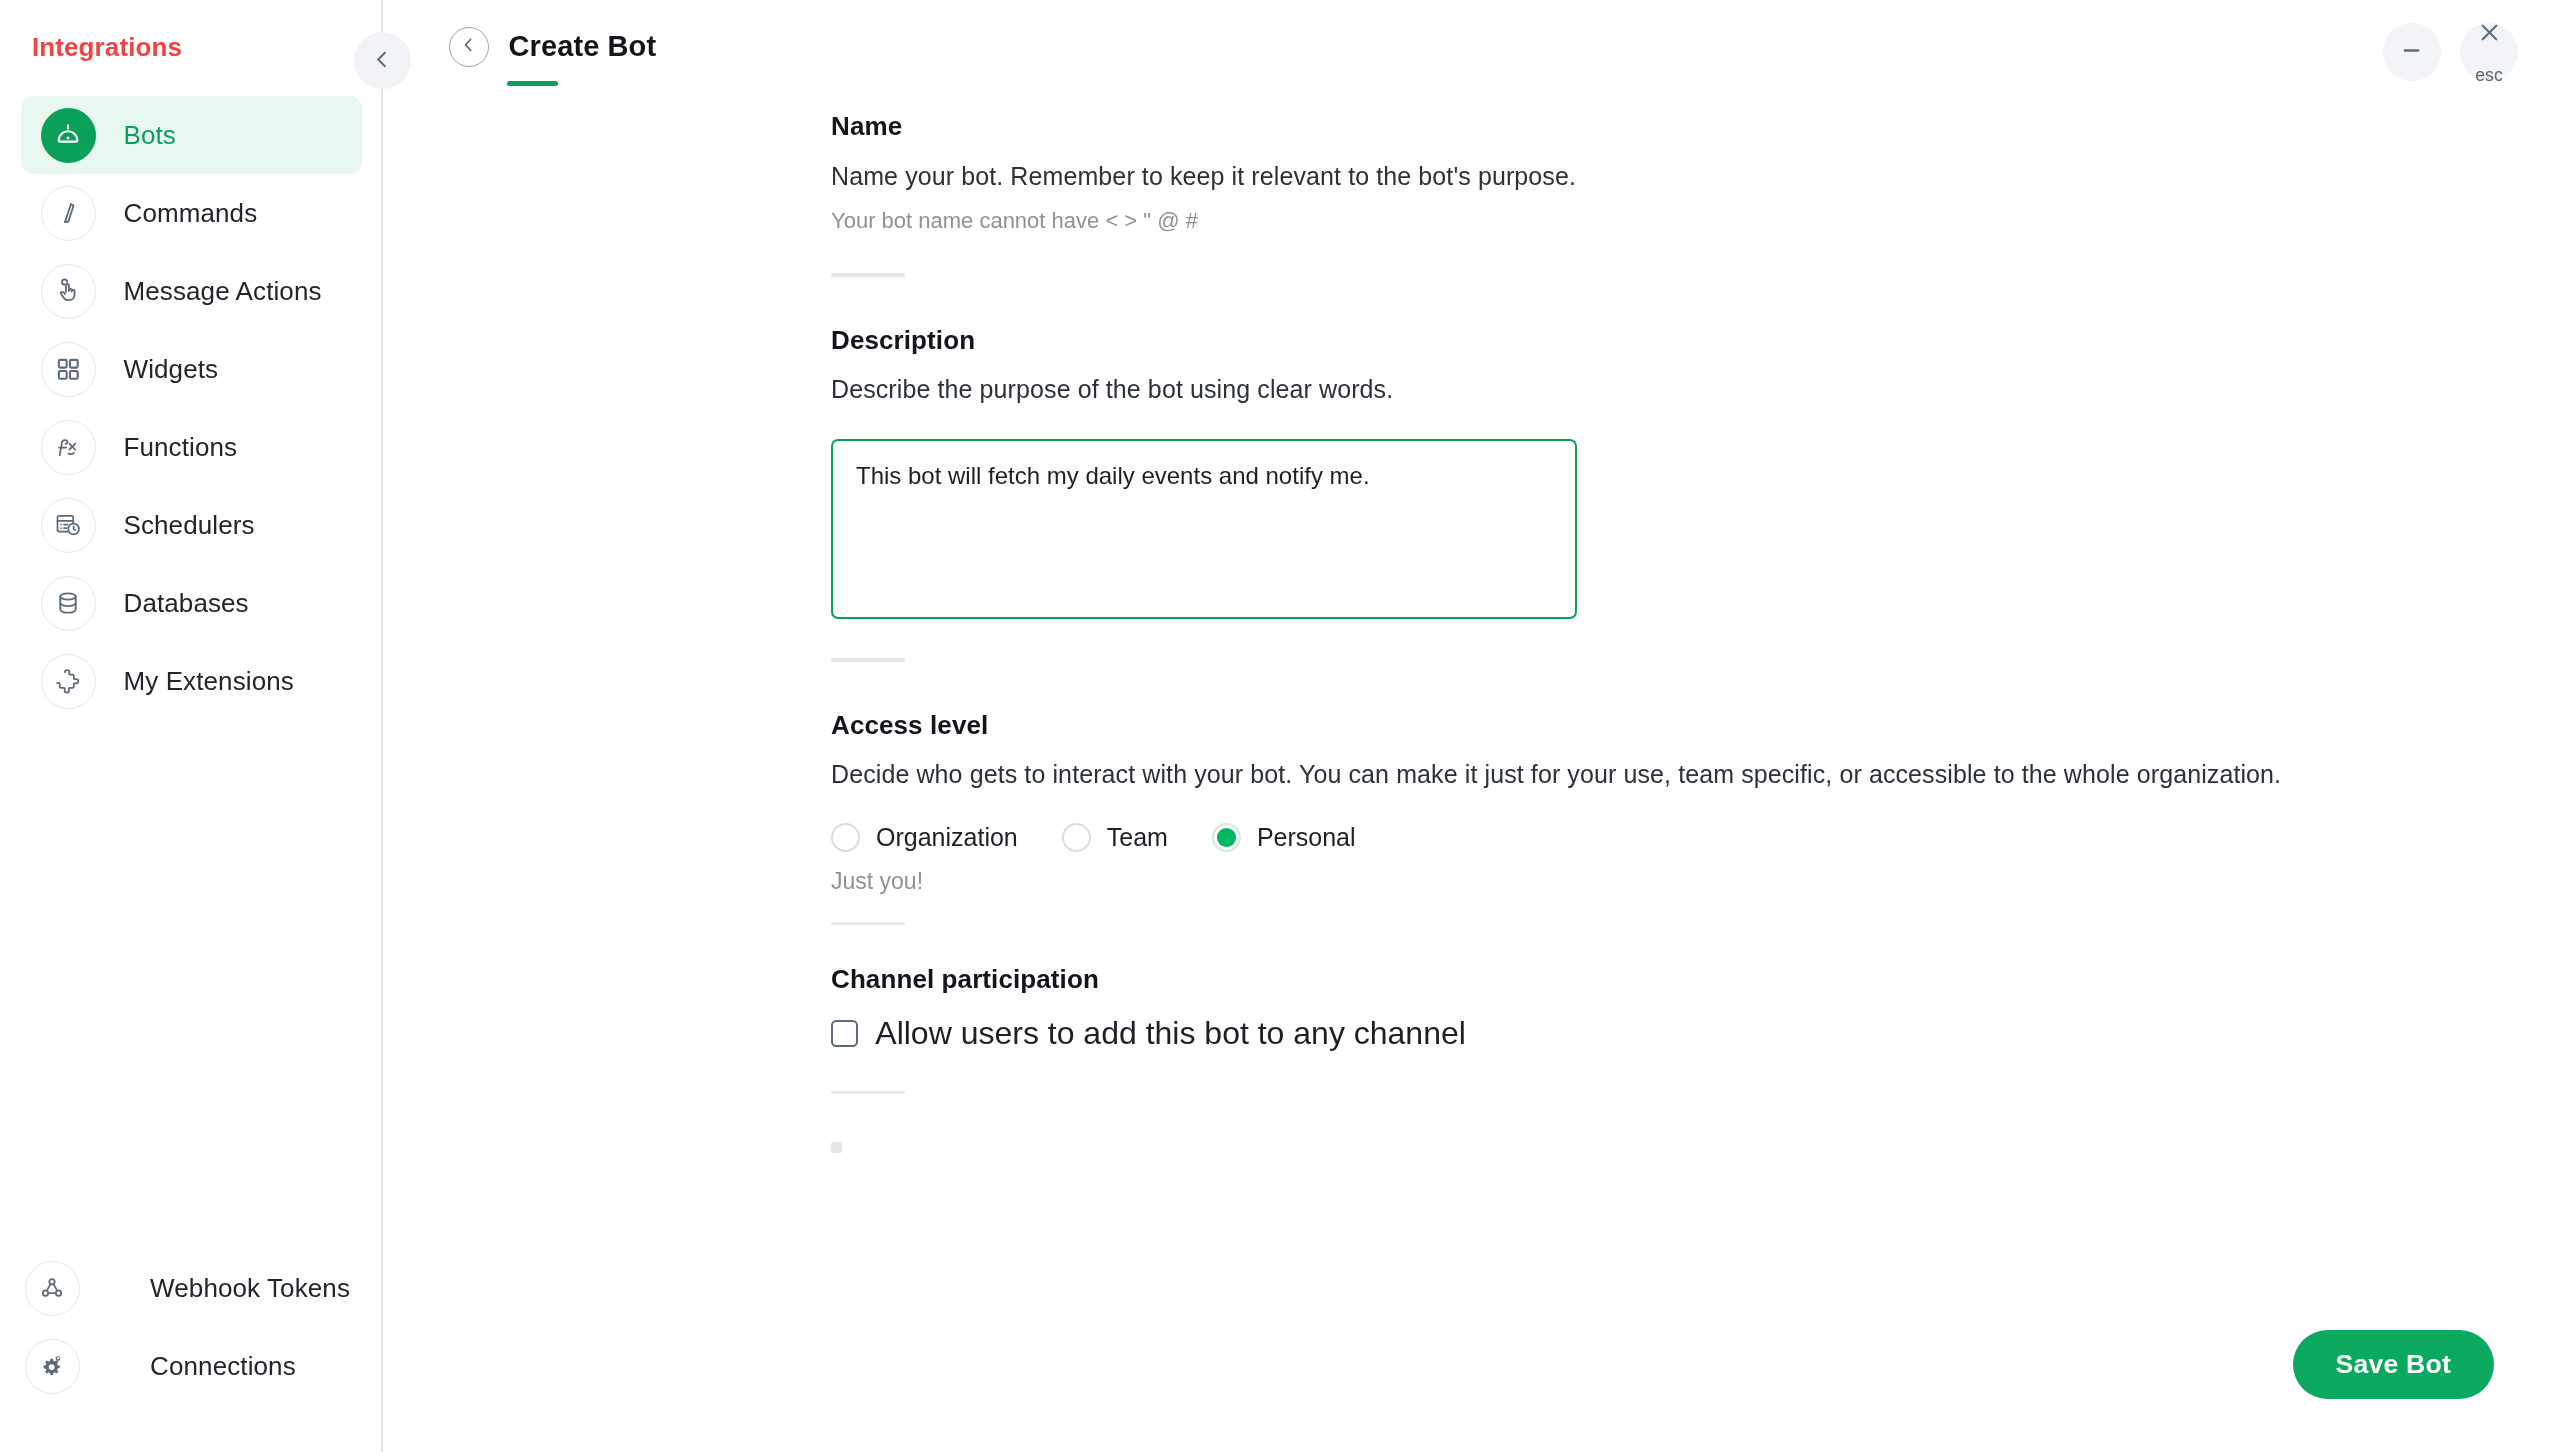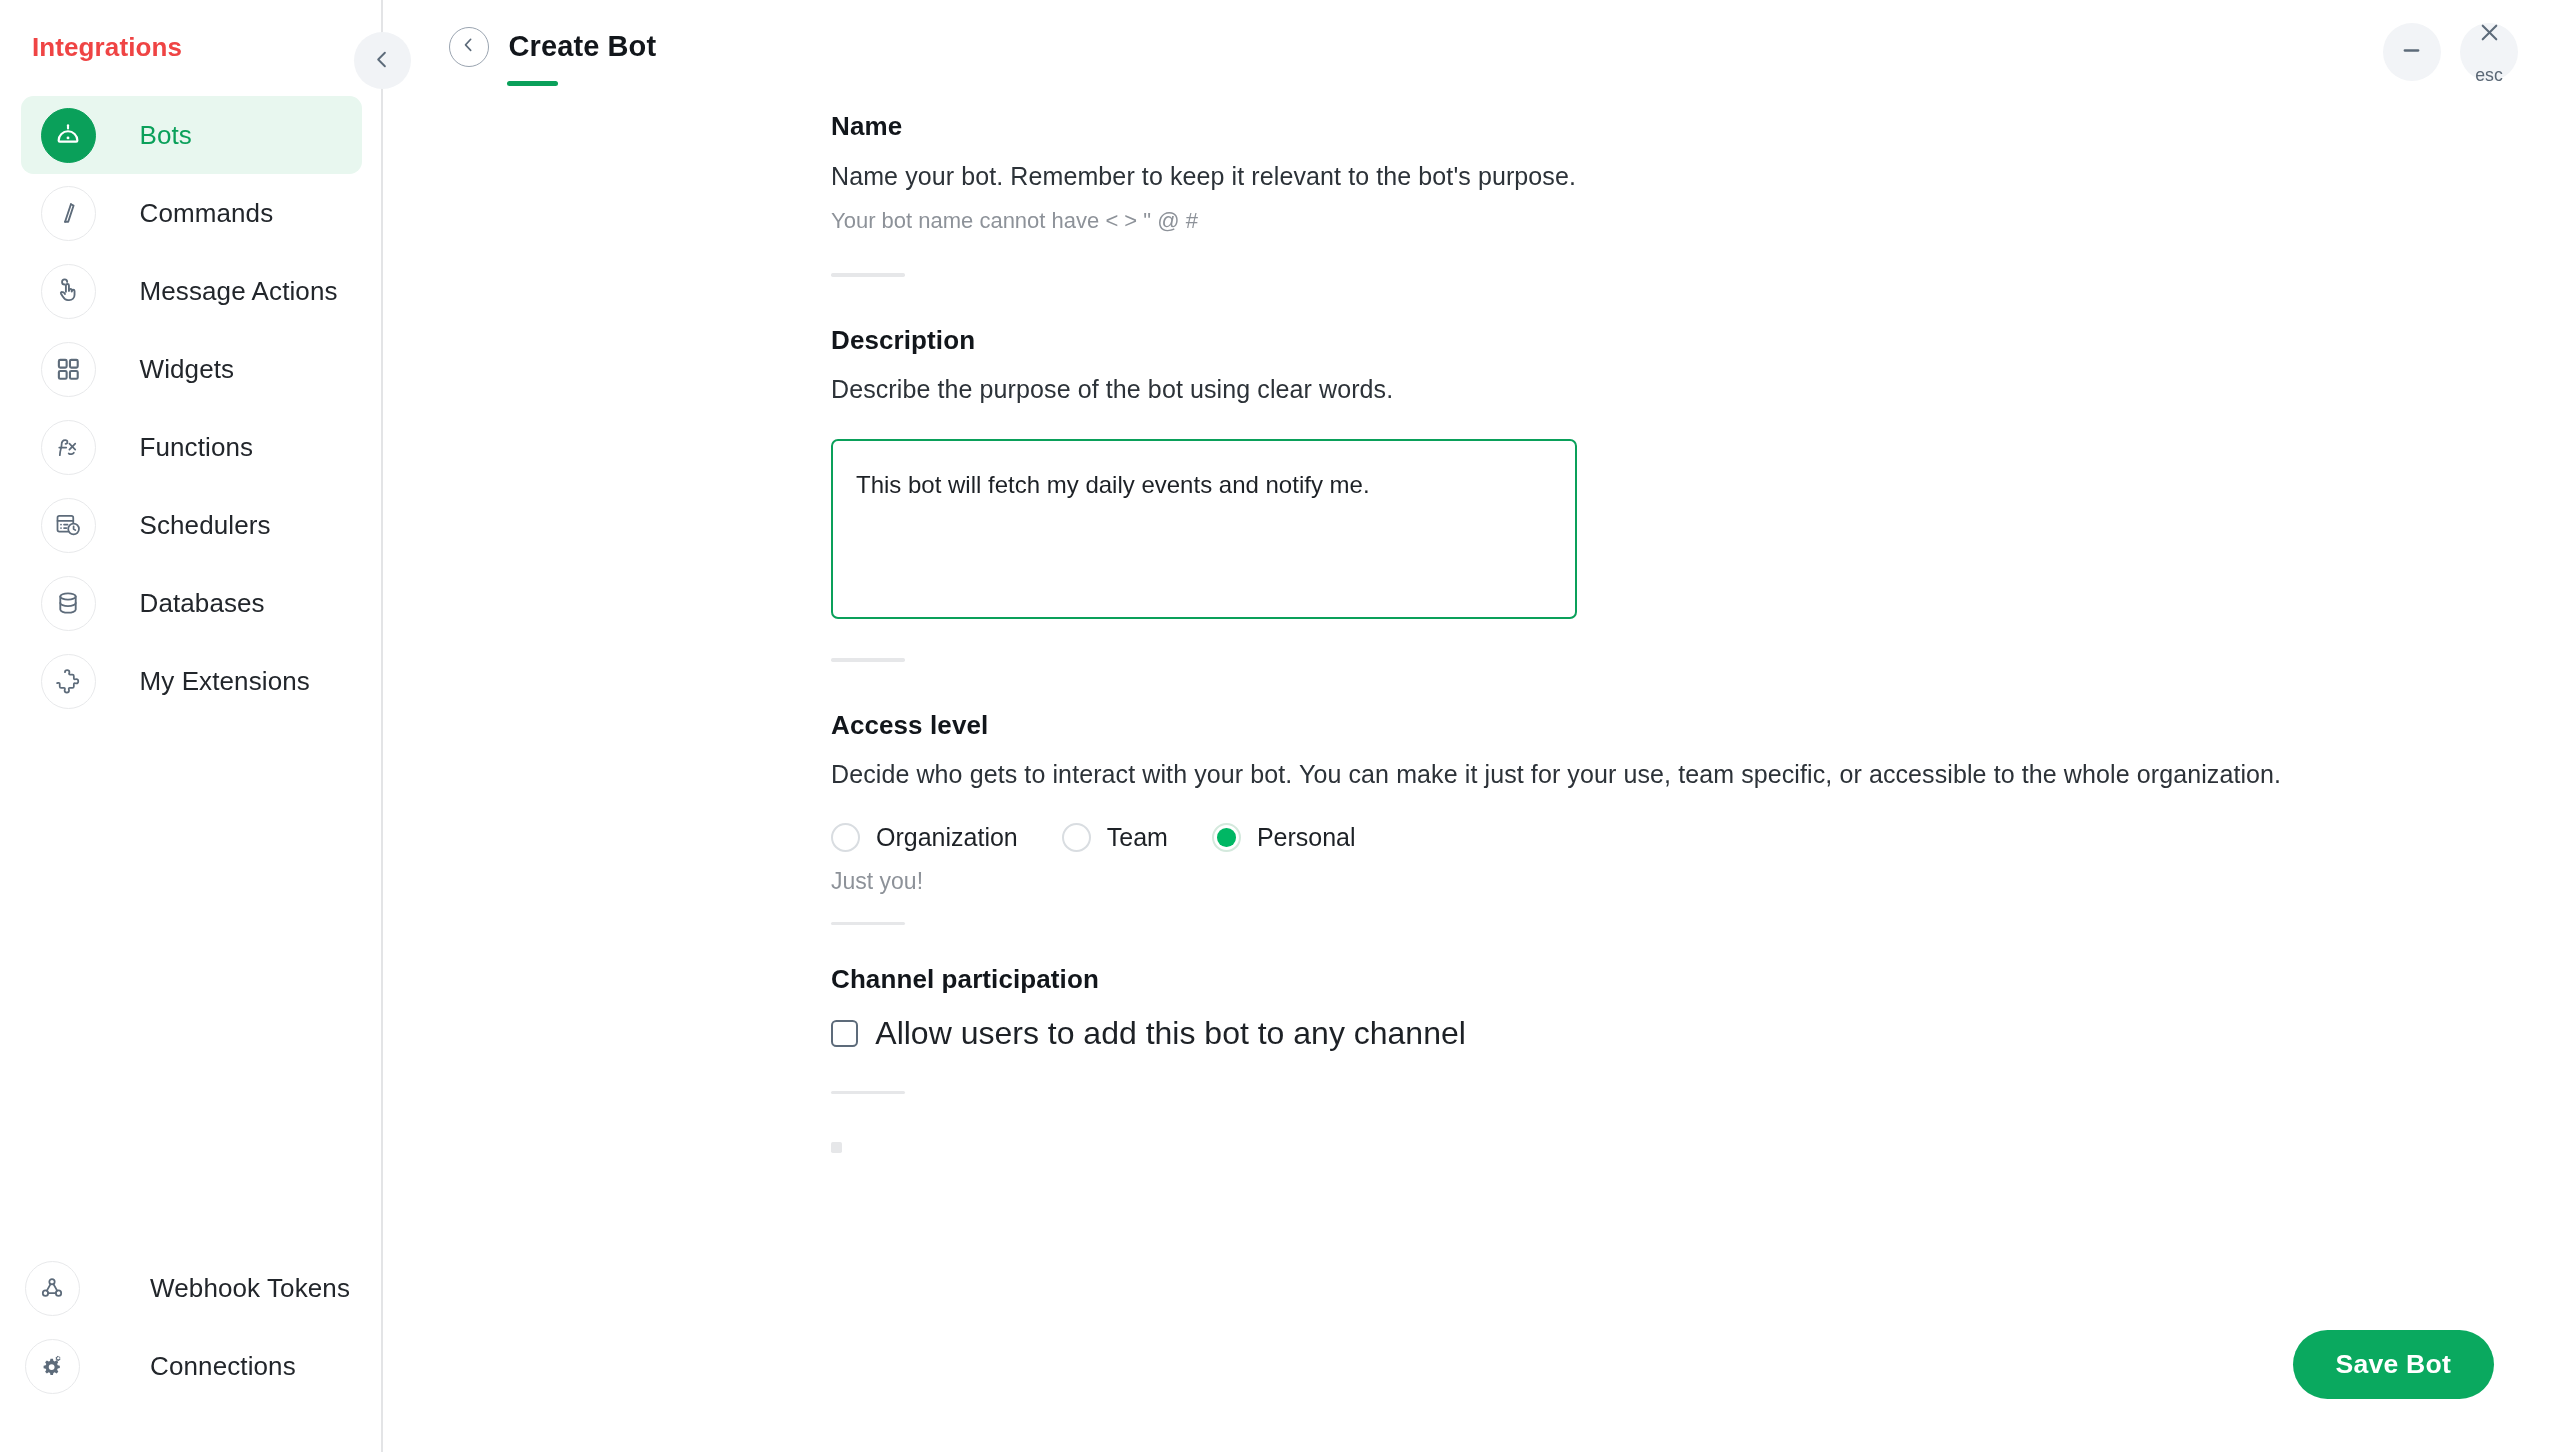--- a/index.html
+++ b/index.html
@@ -55,21 +55,21 @@
     background: #ffffff;
     display: flex; align-items: center; justify-content: center;
     flex: 0 0 55px;
   }
   .nav-item.active .nav-icon {
     background: #0aa05a;
     border-color: #0aa05a;
   }
   .nav-icon svg { display: block; }
   .nav-label {
-    margin-left: 44px;
+    margin-left: 28px;
     font-size: 26px;
     color: #22262b;
     letter-spacing: 0.1px;
     white-space: nowrap;
   }
   .nav-item.active .nav-label { color: #0aa05a; font-weight: 400; }
 
   .nav-bottom {
     position: absolute;
     left: 0;
@@ -182,21 +182,21 @@
   .divider {
     width: 74px; height: 3.5px;
     background: #e6e7e9;
     border-radius: 1.8px;
   }
   .textarea {
     margin-top: 35px;
     width: 746px; height: 180px;
     border: 2.7px solid #0aa05a;
     border-radius: 7px;
-    padding: 30px 23px;
+    padding: 21px 23px;
     font-size: 24px;
     color: #1d2126;
     background: #fff;
     cursor: text;
   }
   .radio-row {
     margin-top: 34px;
     display: flex; align-items: center;
   }
   .radio-opt {

